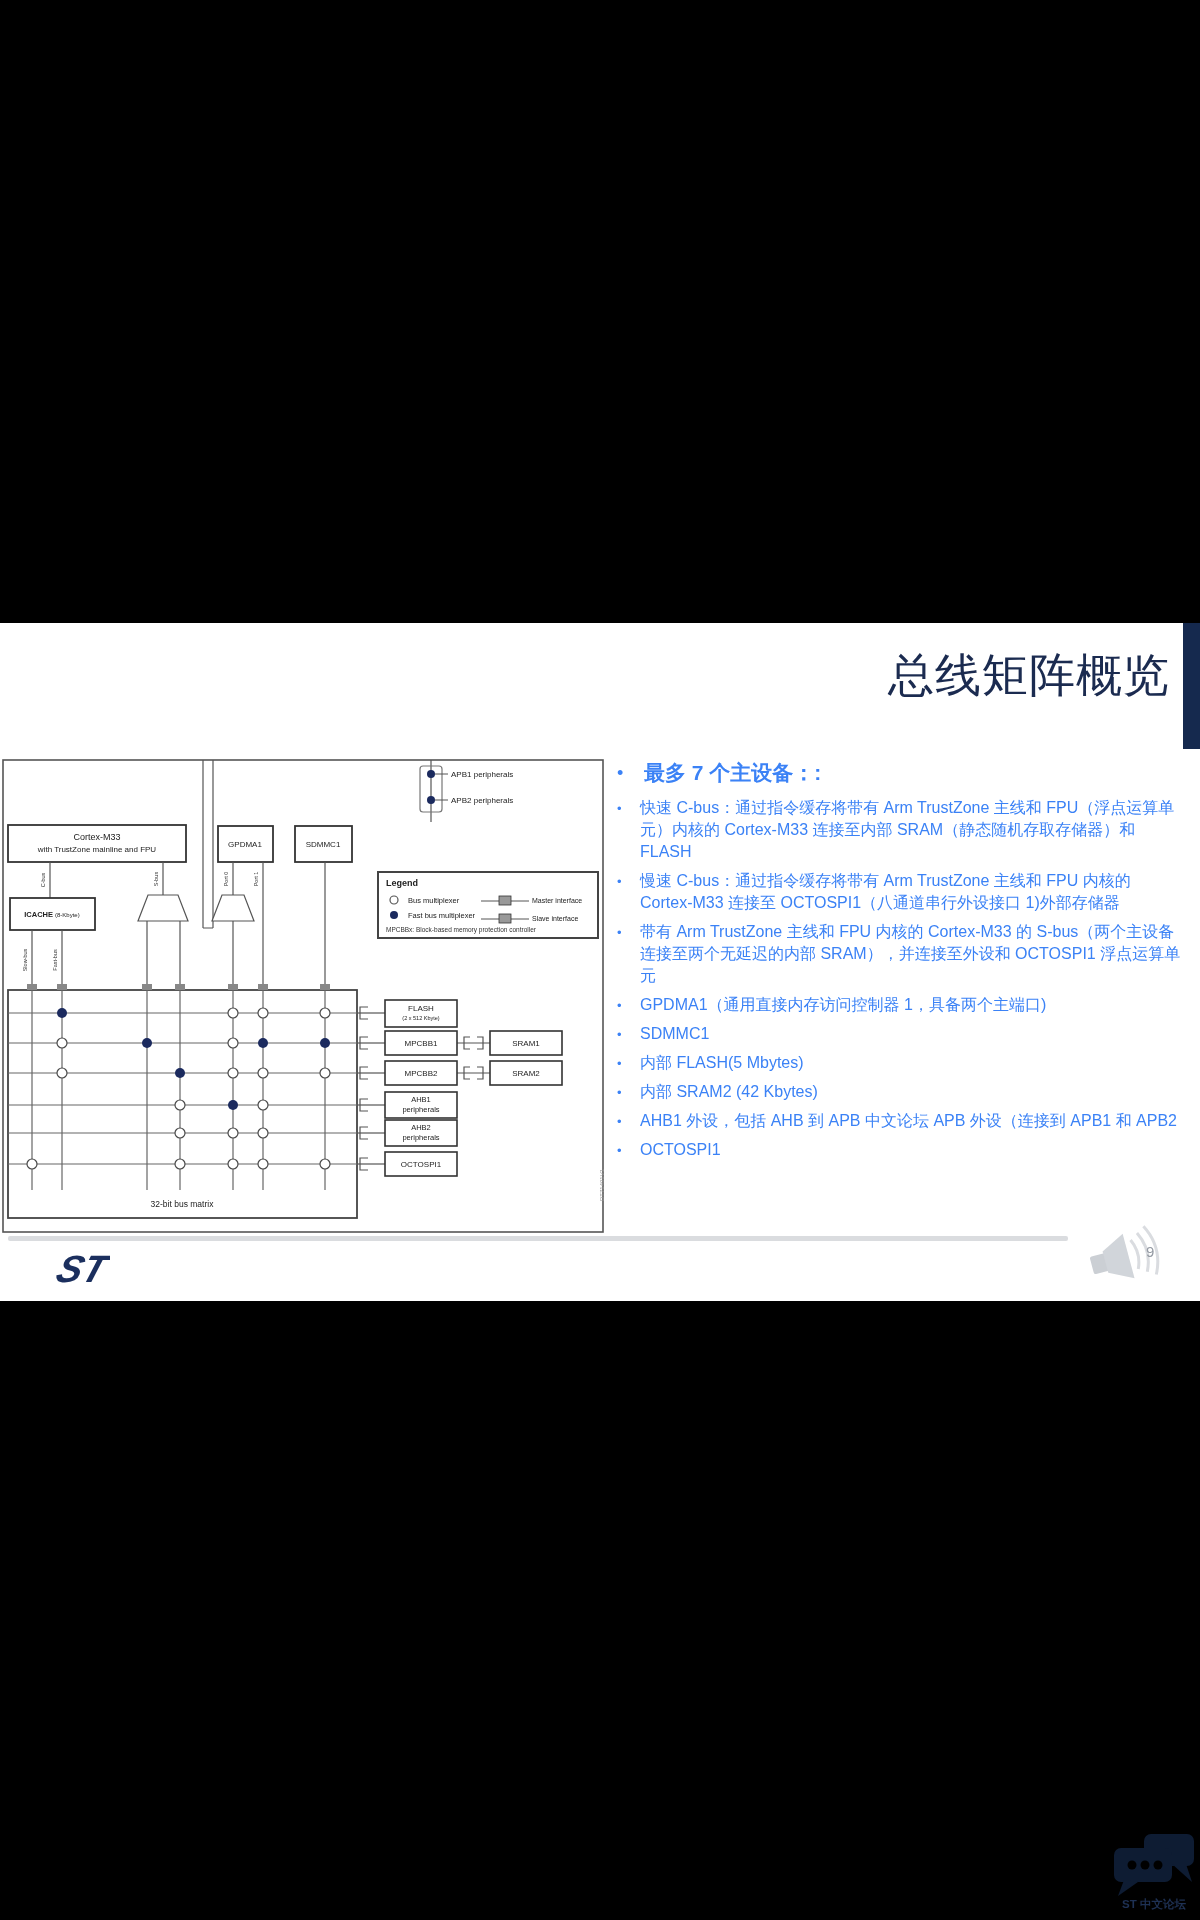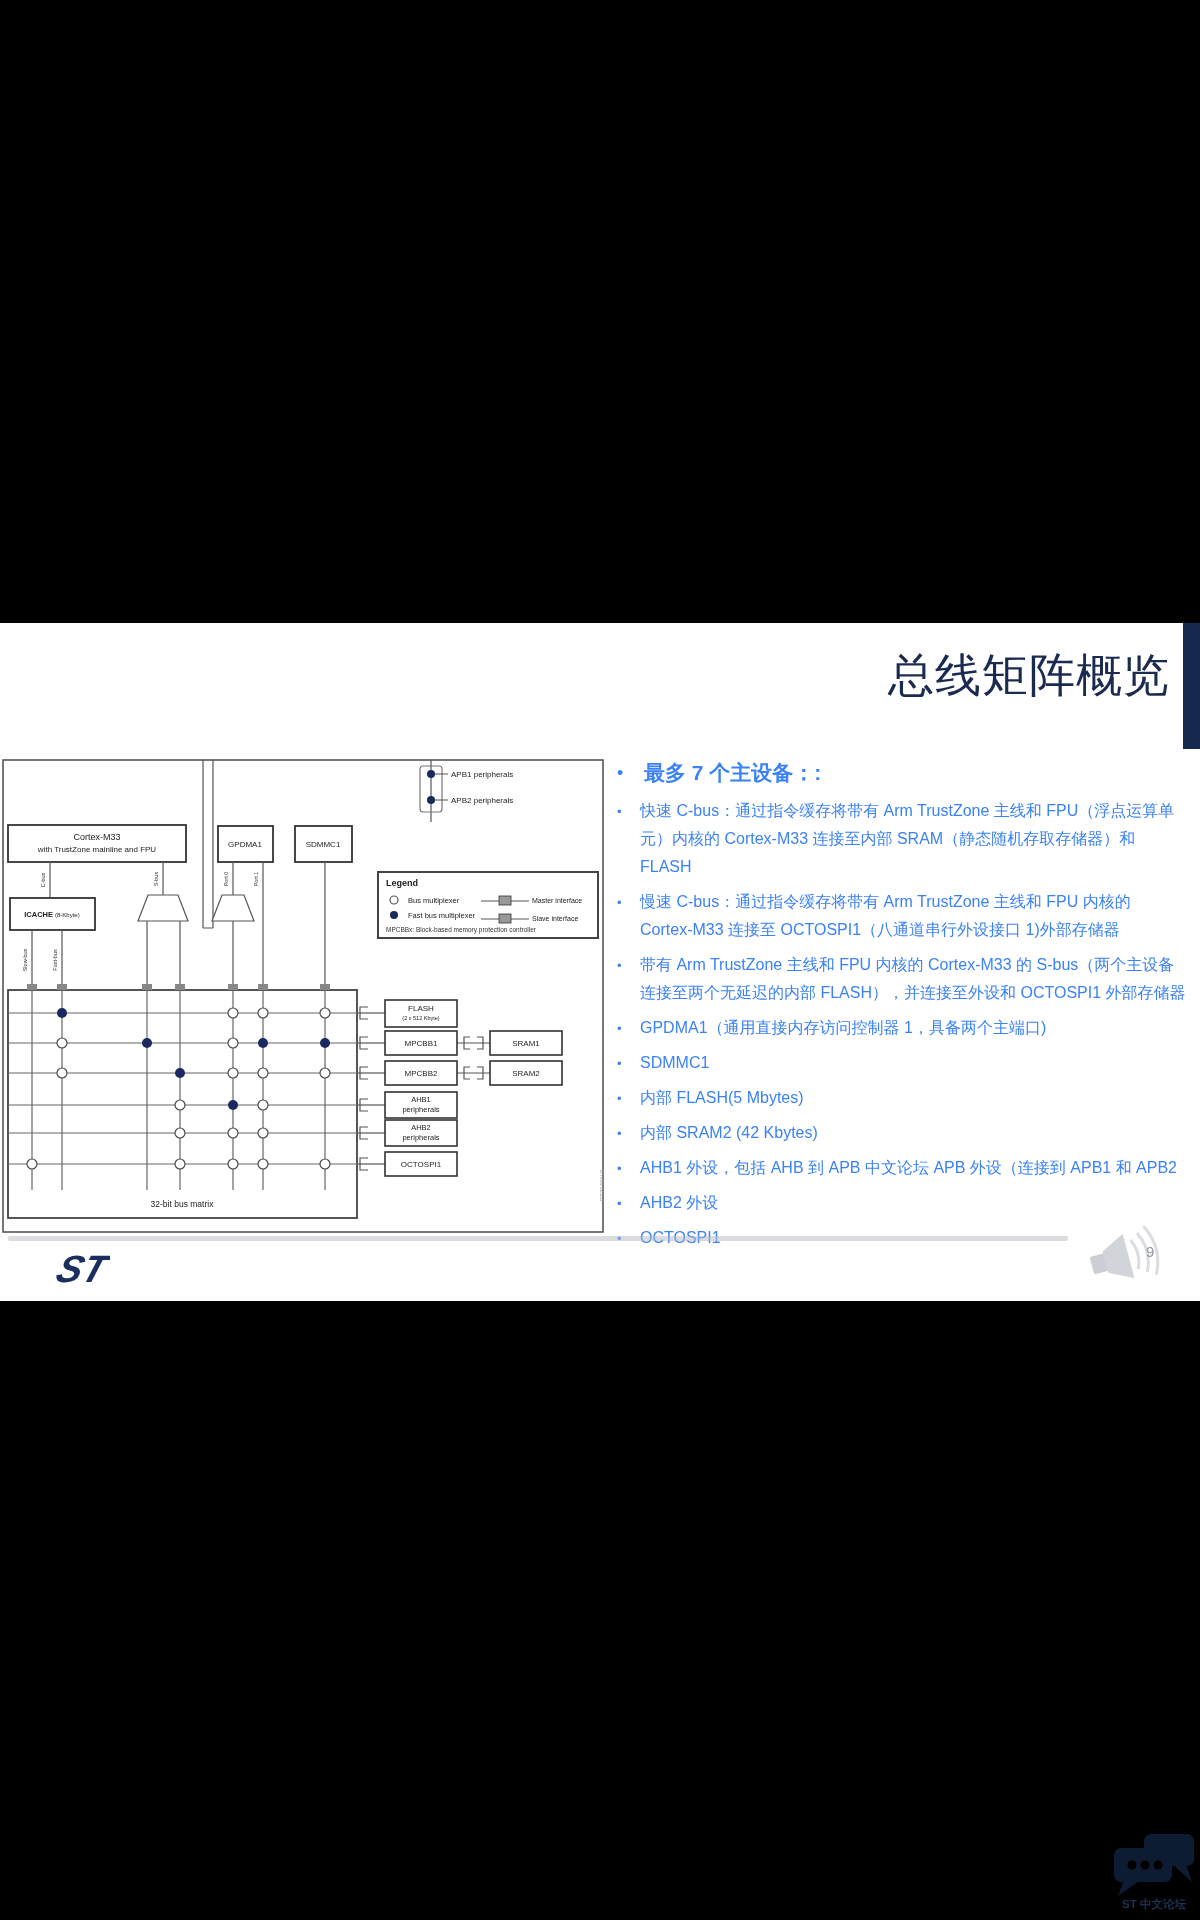--- a/index.html
+++ b/index.html
@@ -6,21 +6,21 @@
   body{width:1200px;height:1920px;position:relative;overflow:hidden;
        font-family:"Liberation Sans","DejaVu Sans",sans-serif;}
   .slide{position:absolute;left:0;top:623px;width:1200px;height:678px;background:#ffffff;overflow:hidden;}
   .slide-title{position:absolute;top:22px;right:30px;font-size:46px;font-weight:500;
        color:#1b2b50;letter-spacing:1px;white-space:nowrap;}
   .title-bar{position:absolute;top:0;right:0;width:17px;height:126px;background:#15294e;}
   .bullets{position:absolute;left:614px;top:137px;width:572px;color:#3b82f6;}
   .li1{position:relative;font-size:21px;line-height:26px;font-weight:bold;
        padding-left:30px;margin:0 0 11px 0;}
   .li1::before{content:"\2022";position:absolute;left:3px;top:0;font-size:18px;font-weight:normal;}
-  .li2{position:relative;font-size:16px;line-height:28px;padding-left:26px;margin:0 0 7px 0;}
+  .li2{position:relative;font-size:16px;line-height:22px;padding-left:26px;margin:0 0 7px 0;}
   .li2::before{content:"\2022";position:absolute;left:3px;top:1px;font-size:13px;}
   .diagram{position:absolute;left:0;top:132px;width:612px;height:485px;}
   .st-logo{position:absolute;left:42px;top:617px;width:68px;height:52px;}
   .ghost-line{position:absolute;left:8px;top:613px;width:1060px;height:5px;
        background:#b6bac0;opacity:.5;border-radius:2px;}
   .speaker-mark{position:absolute;left:1075px;top:599px;width:110px;height:78px;opacity:.9;}
   .page-num{position:absolute;left:1146px;top:620px;font-size:15px;color:#949aa3;}
   .forum-logo{position:absolute;left:1108px;top:1828px;width:92px;height:90px;}
   svg text{font-family:"Liberation Sans","DejaVu Sans",sans-serif;}
 </style>
@@ -181,27 +181,26 @@
     <rect x="385" y="397" width="72" height="24" fill="#fff" stroke="#333" stroke-width="1.6"></rect>
     <text x="421" y="412" text-anchor="middle" font-size="8" fill="#222">OCTOSPI1</text>
 
     <text x="604" y="430" font-size="6" fill="#999" text-anchor="middle" transform="rotate(-90 604 430)">DT71491V1</text>
   </svg>
 
   <div class="bullets" id="bullets">
       <div class="li1">最多 7 个主设备：:</div>
       <div class="li2">快速 C-bus：通过指令缓存将带有 Arm TrustZone 主线和 FPU（浮点运算单元）内核的 Cortex-M33 连接至内部 SRAM（静态随机存取存储器）和FLASH</div>
       <div class="li2">慢速 C-bus：通过指令缓存将带有 Arm TrustZone 主线和 FPU 内核的 Cortex-M33 连接至 OCTOSPI1（八通道串行外设接口 1)外部存储器</div>
-      <div class="li2">带有 Arm TrustZone 主线和 FPU 内核的 Cortex-M33 的 S-bus（两个主设备连接至两个无延迟的内部 FLASH），并连接至外设和 OCTOSPI1 外部存储器</div>
+      <div class="li2">带有 Arm TrustZone 主线和 FPU 内核的 Cortex-M33 的 S-bus（两个主设备连接至两个无延迟的内部 SRAM），并连接至外设和 OCTOSPI1 浮点运算单元</div>
       <div class="li2">GPDMA1（通用直接内存访问控制器 1，具备两个主端口)</div>
       <div class="li2">SDMMC1</div>
       <div class="li2">内部 FLASH(5 Mbytes)</div>
       <div class="li2">内部 SRAM2 (42 Kbytes)</div>
       <div class="li2">AHB1 外设，包括 AHB 到 APB 中文论坛 APB 外设（连接到 APB1 和 APB2</div>
-      <div class="li2">AHB2 外设</div>
       <div class="li2">OCTOSPI1</div>
     </div>
 
   <svg class="st-logo" viewBox="0 0 68 52">
     <text transform="translate(36,42) skewX(-18)" x="0" y="0" text-anchor="middle" font-size="38" font-weight="bold" font-style="italic" fill="#1b2f5e">ST</text>
   </svg>
 
   <div class="ghost-line"></div>
 
   <svg class="speaker-mark" viewBox="0 0 110 78">

